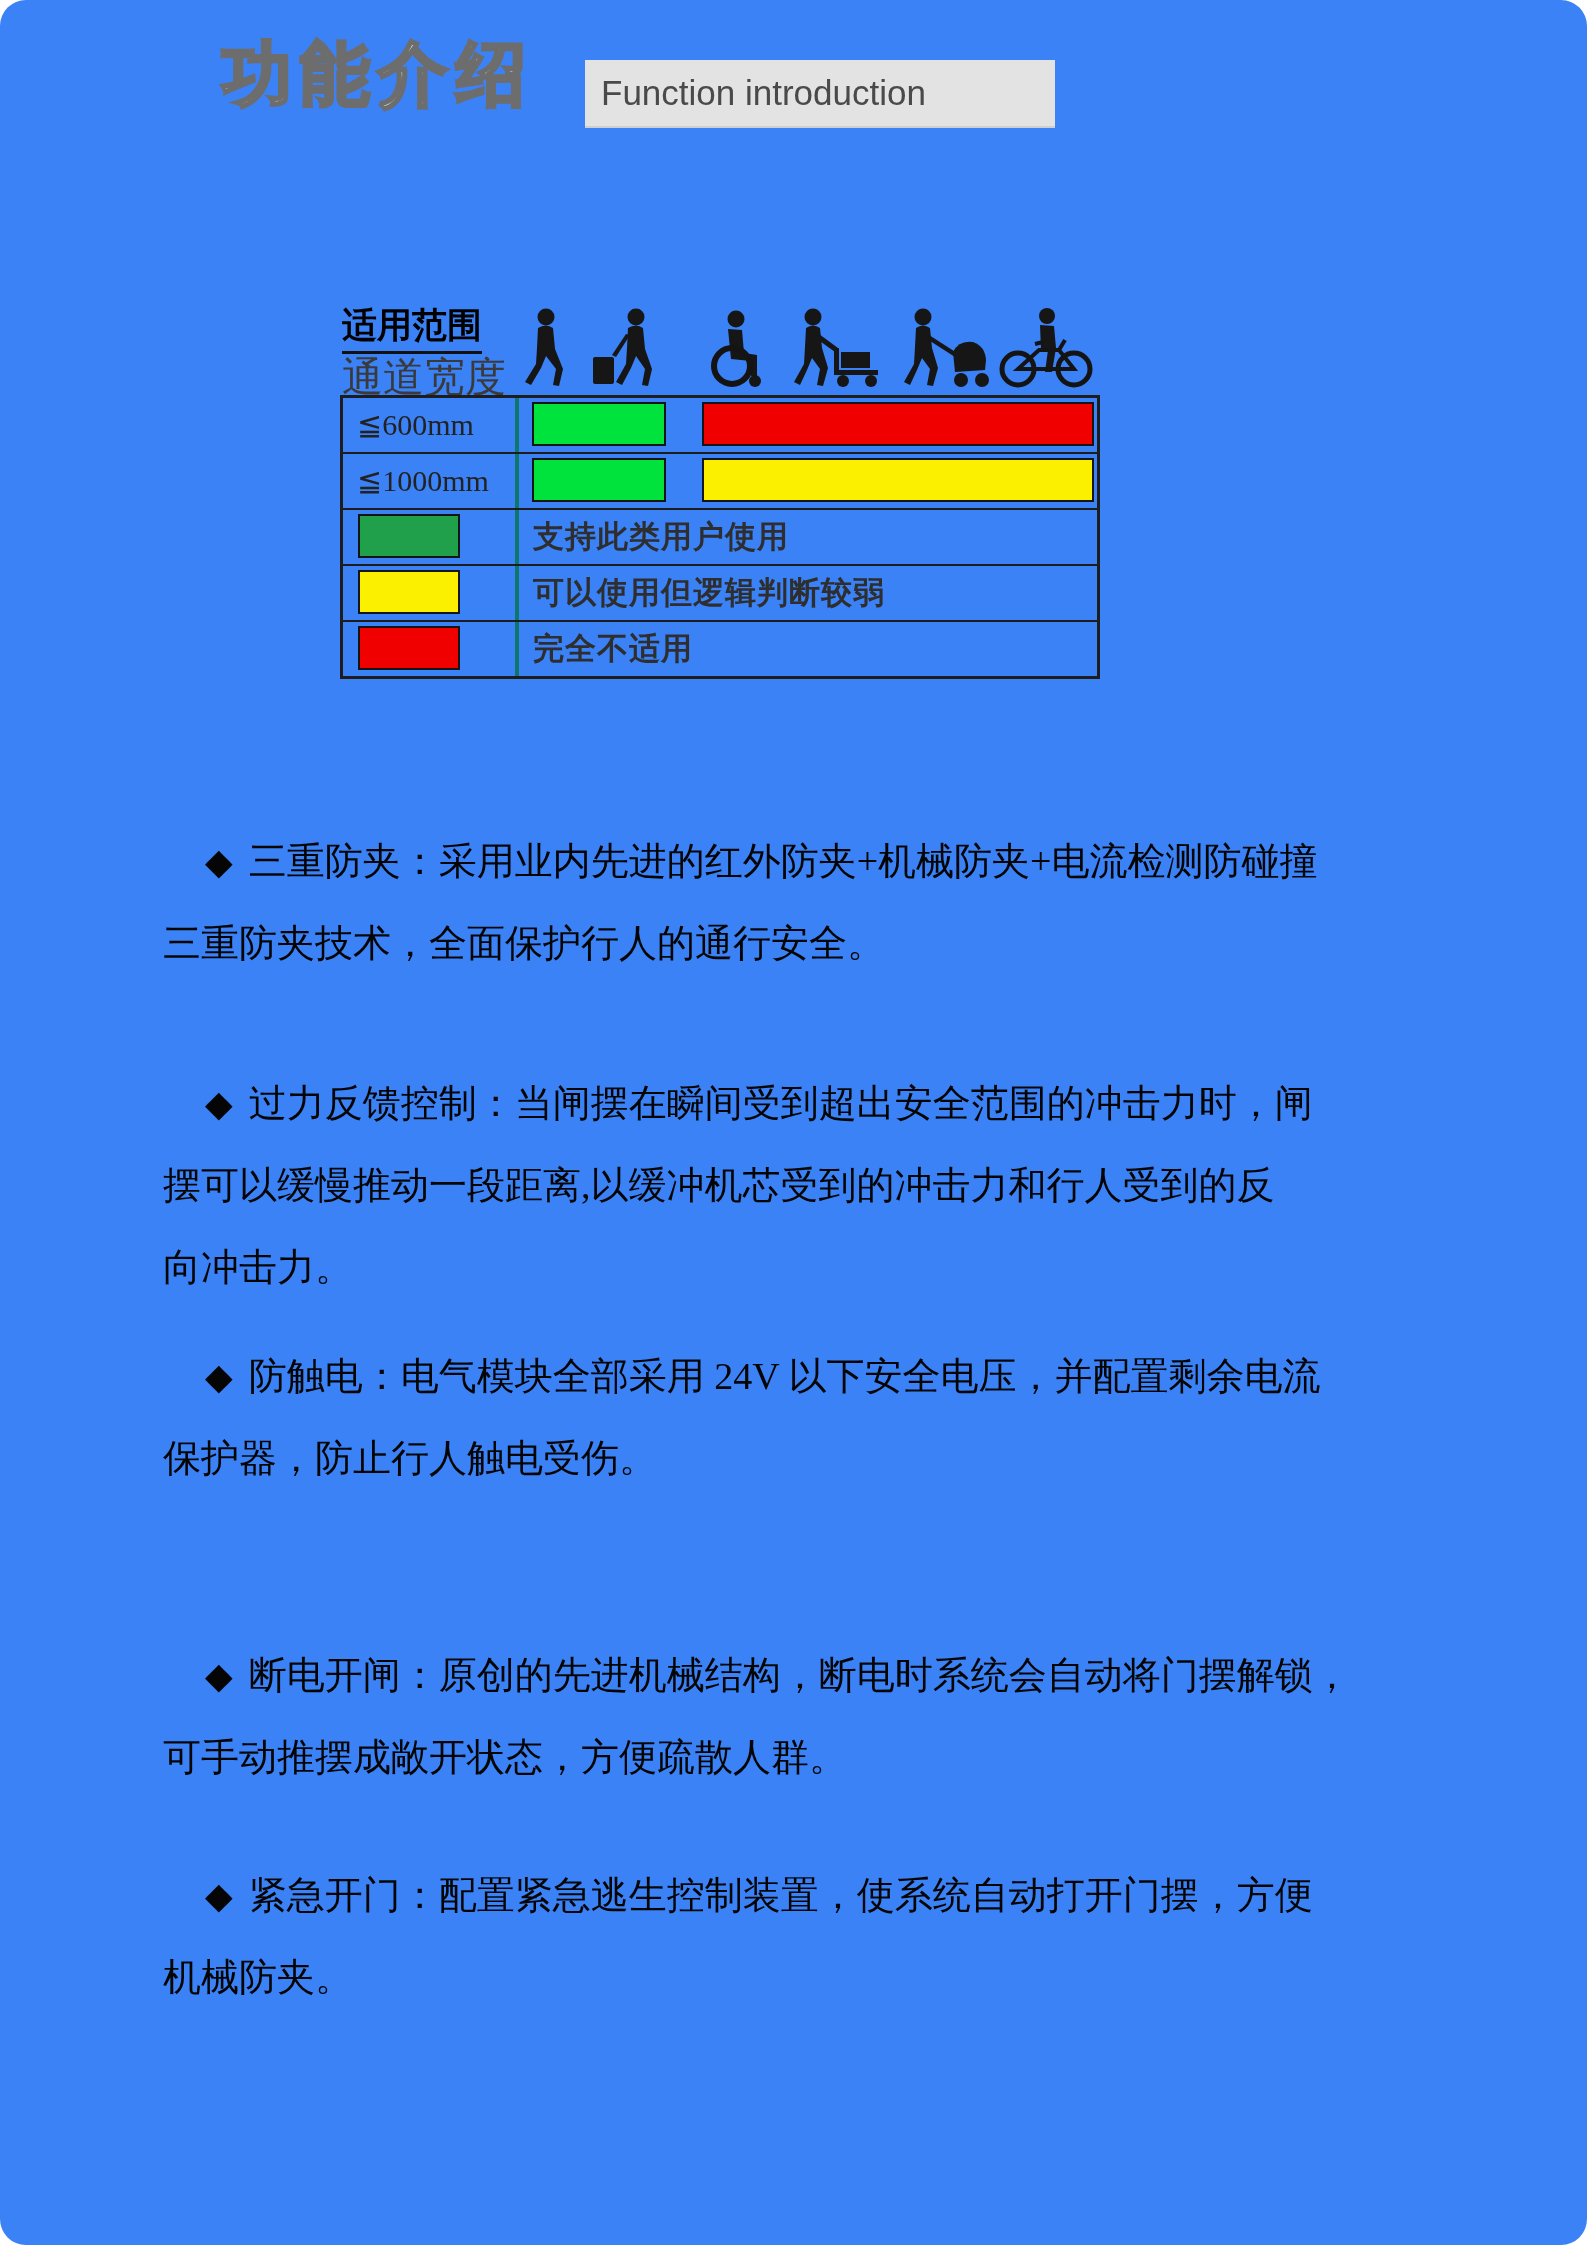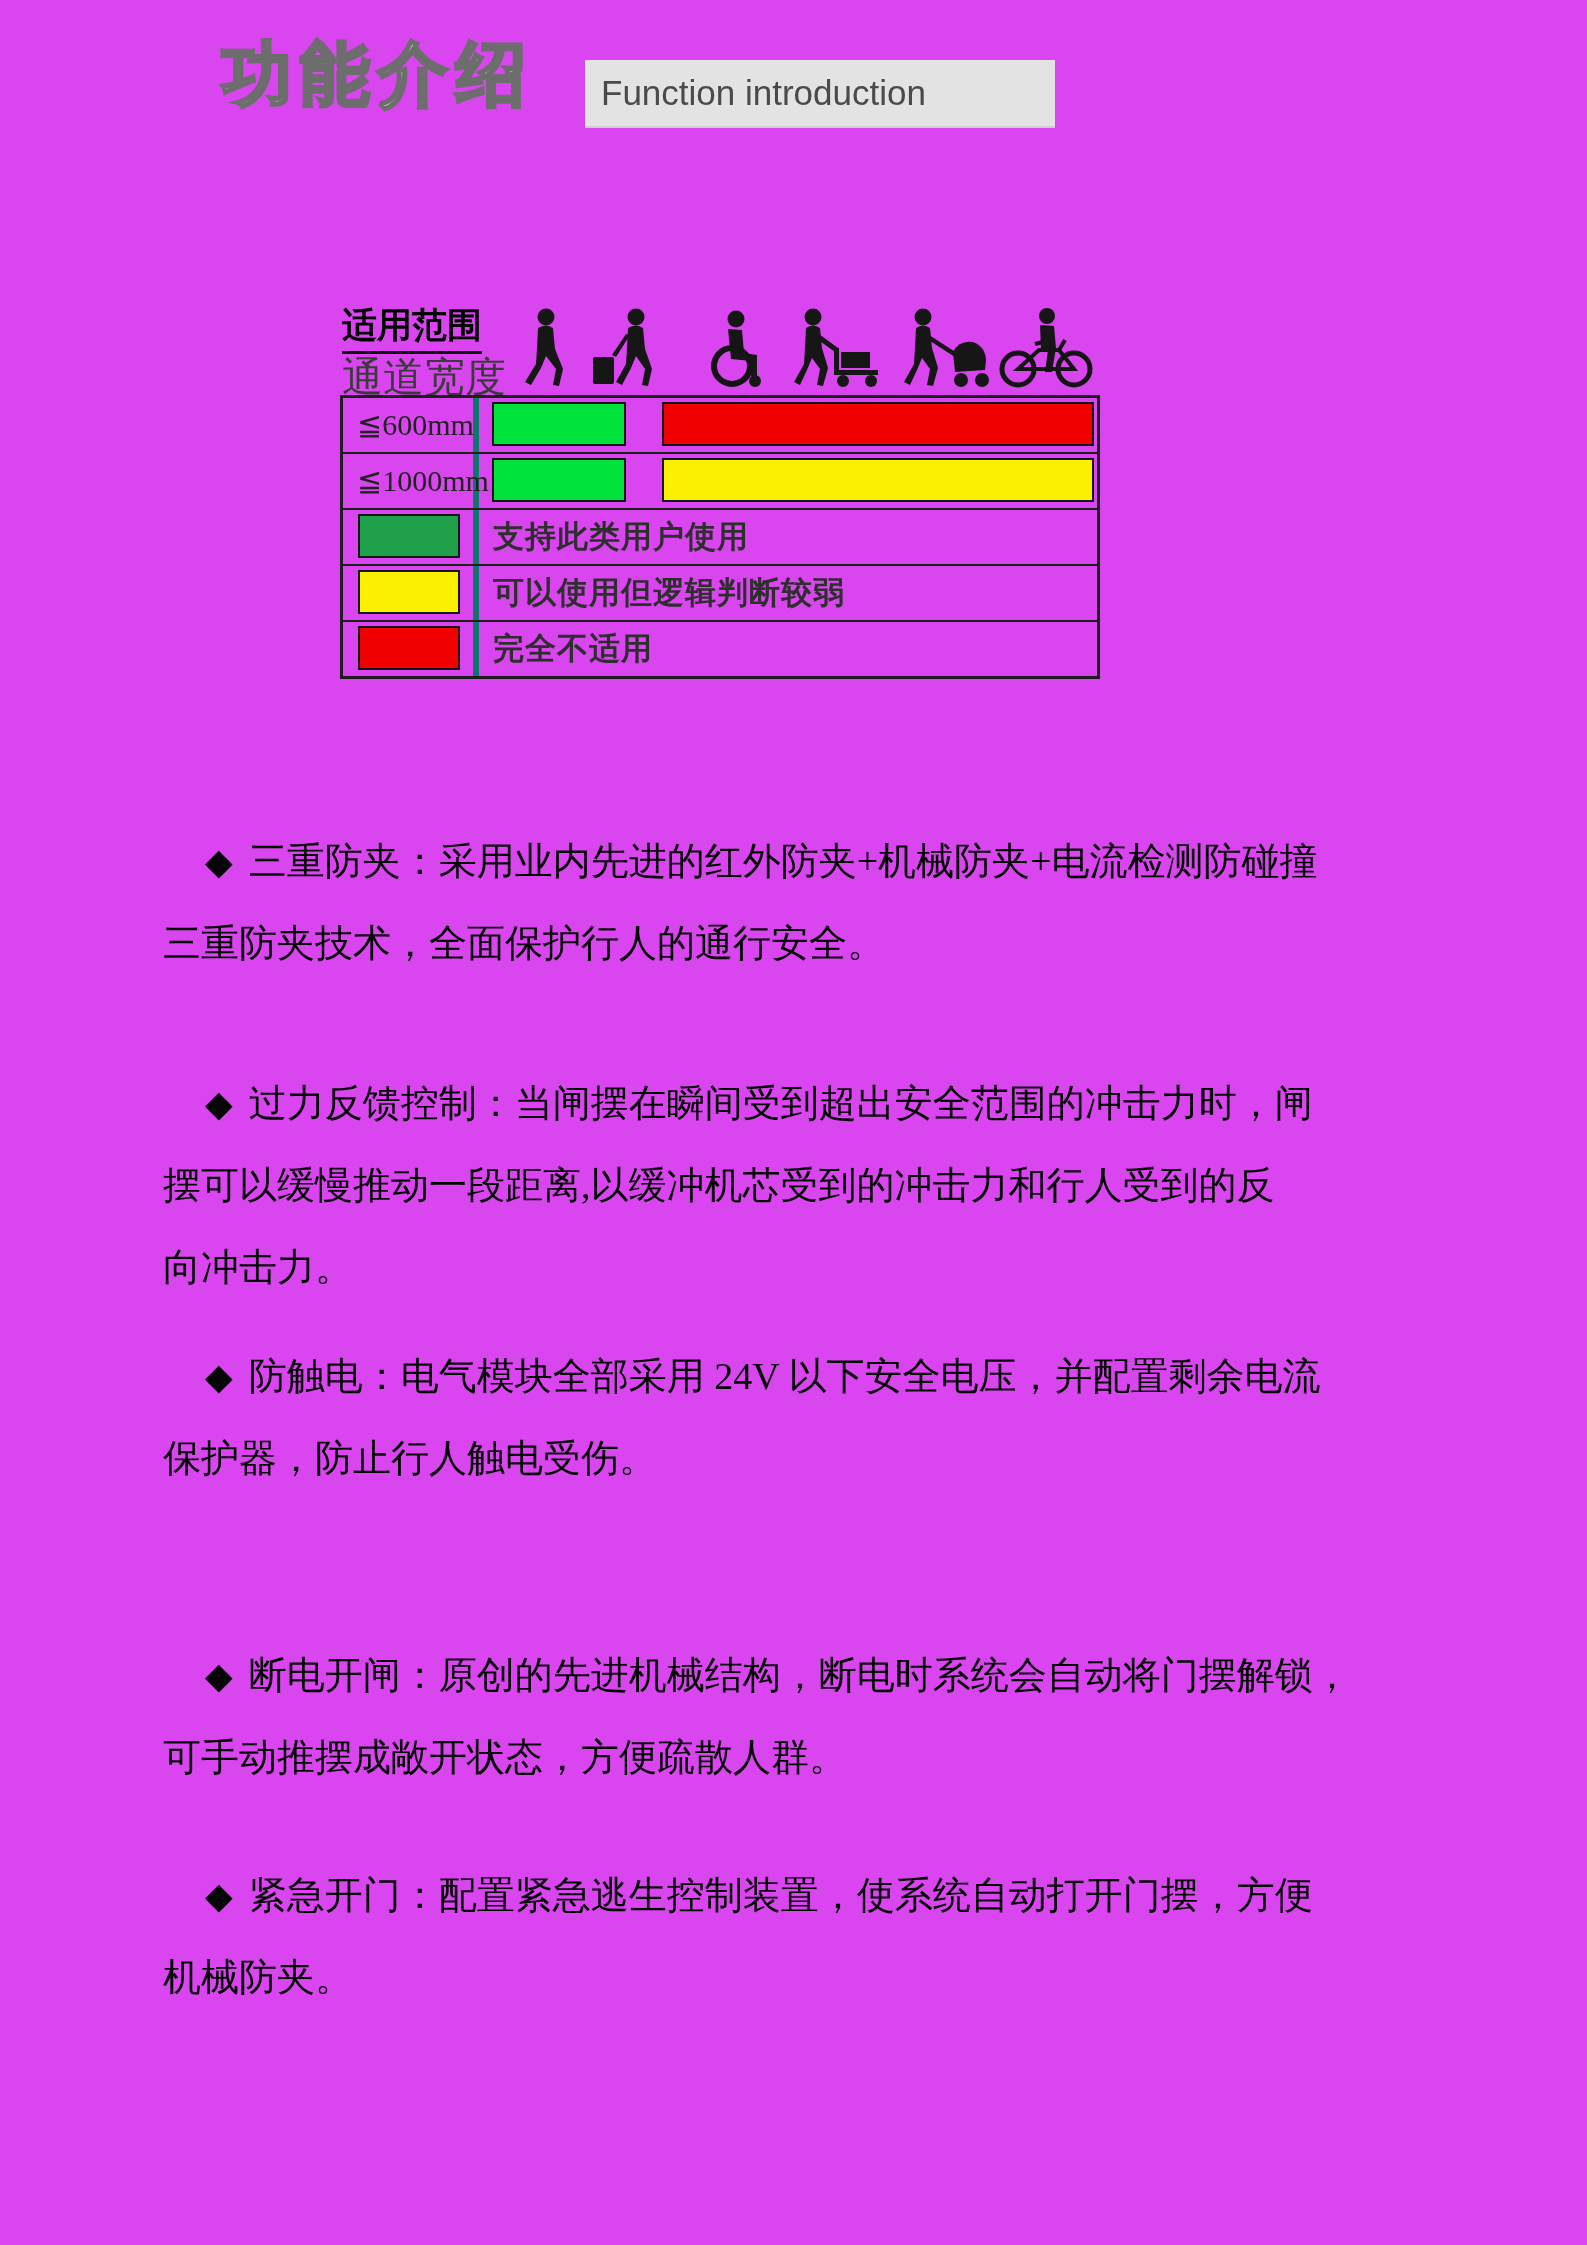--- a/index.html
+++ b/index.html
@@ -1,17 +1,17 @@
 <!DOCTYPE html>
 <html><head>
 <meta charset="utf-8">
 <style>
   html,body{margin:0;padding:0;background:#ffffff;}
-  #page{position:relative;width:1587px;height:2245px;background:#d946ef;overflow:hidden;
-        font-family:"Liberation Serif","DejaVu Serif",serif;color:#000;}
+  #page{position:relative;width:1587px;height:2245px;background:#3b82f6;overflow:hidden;
+        font-family:"Liberation Serif","DejaVu Serif",serif;color:#000;border-radius:26px;}
 
   
   .title-cn{position:absolute;left:222px;top:28px;font-size:70px;font-weight:bold;
             letter-spacing:8px;font-family:"DejaVu Sans","Liberation Sans",sans-serif;
             color:#ffffff;-webkit-text-stroke:3px #6d6d6d;white-space:nowrap;}
   .title-en{position:absolute;left:585px;top:60px;width:470px;height:68px;background:#e3e3e3;
             border-bottom:2px solid #cfcfcf;font-family:"Liberation Sans","DejaVu Sans",sans-serif;
             font-size:35px;line-height:66px;color:#4a4a4a;padding-left:16px;box-sizing:border-box;
             white-space:nowrap;}
 
@@ -21,21 +21,21 @@
          border-bottom:3px solid #111;padding-bottom:2px;white-space:nowrap;}
   .widthlab{position:absolute;left:2px;top:50px;font-size:41px;color:#3a3a3a;white-space:nowrap;}
   .ticon{position:absolute;top:8px;}
   .ticon svg{display:block;}
   .ticon path,.ticon rect,.ticon circle{fill:#161616;}
   .ticon .nofill{fill:none;}
 
   .grid{position:absolute;left:0;top:95px;width:760px;border:3px solid #1d1d1d;box-sizing:border-box;}
   .trow{display:flex;height:54px;border-top:2px solid #1d1d1d;}
   .trow:first-child{border-top:none;}
-  .lcell{width:136px;border-right:6px solid #0f766e;box-sizing:border-box;position:relative;flex:none;}
+  .lcell{width:176px;border-right:4px solid #0f766e;box-sizing:border-box;position:relative;flex:none;}
   .rcell{position:relative;flex:1;font-weight:bold;}
   .rowlabel{font-size:30px;line-height:54px;padding-left:14px;color:#222;white-space:nowrap;}
   .bar{position:absolute;top:4px;height:44px;border:2px solid #151515;box-sizing:border-box;}
   .bar.b1{left:13px;width:134px;}
   .bar.b2{left:183px;right:3px;}
   .swatch{margin:4px 0 0 15px;width:102px;height:44px;border:2px solid #151515;box-sizing:border-box;}
   .ltext{font-size:31px;line-height:54px;padding-left:14px;color:#2e2e2e;letter-spacing:1px;white-space:nowrap;}
 
   
   .para{position:absolute;left:163px;width:1300px;font-size:38px;color:#050505;}

